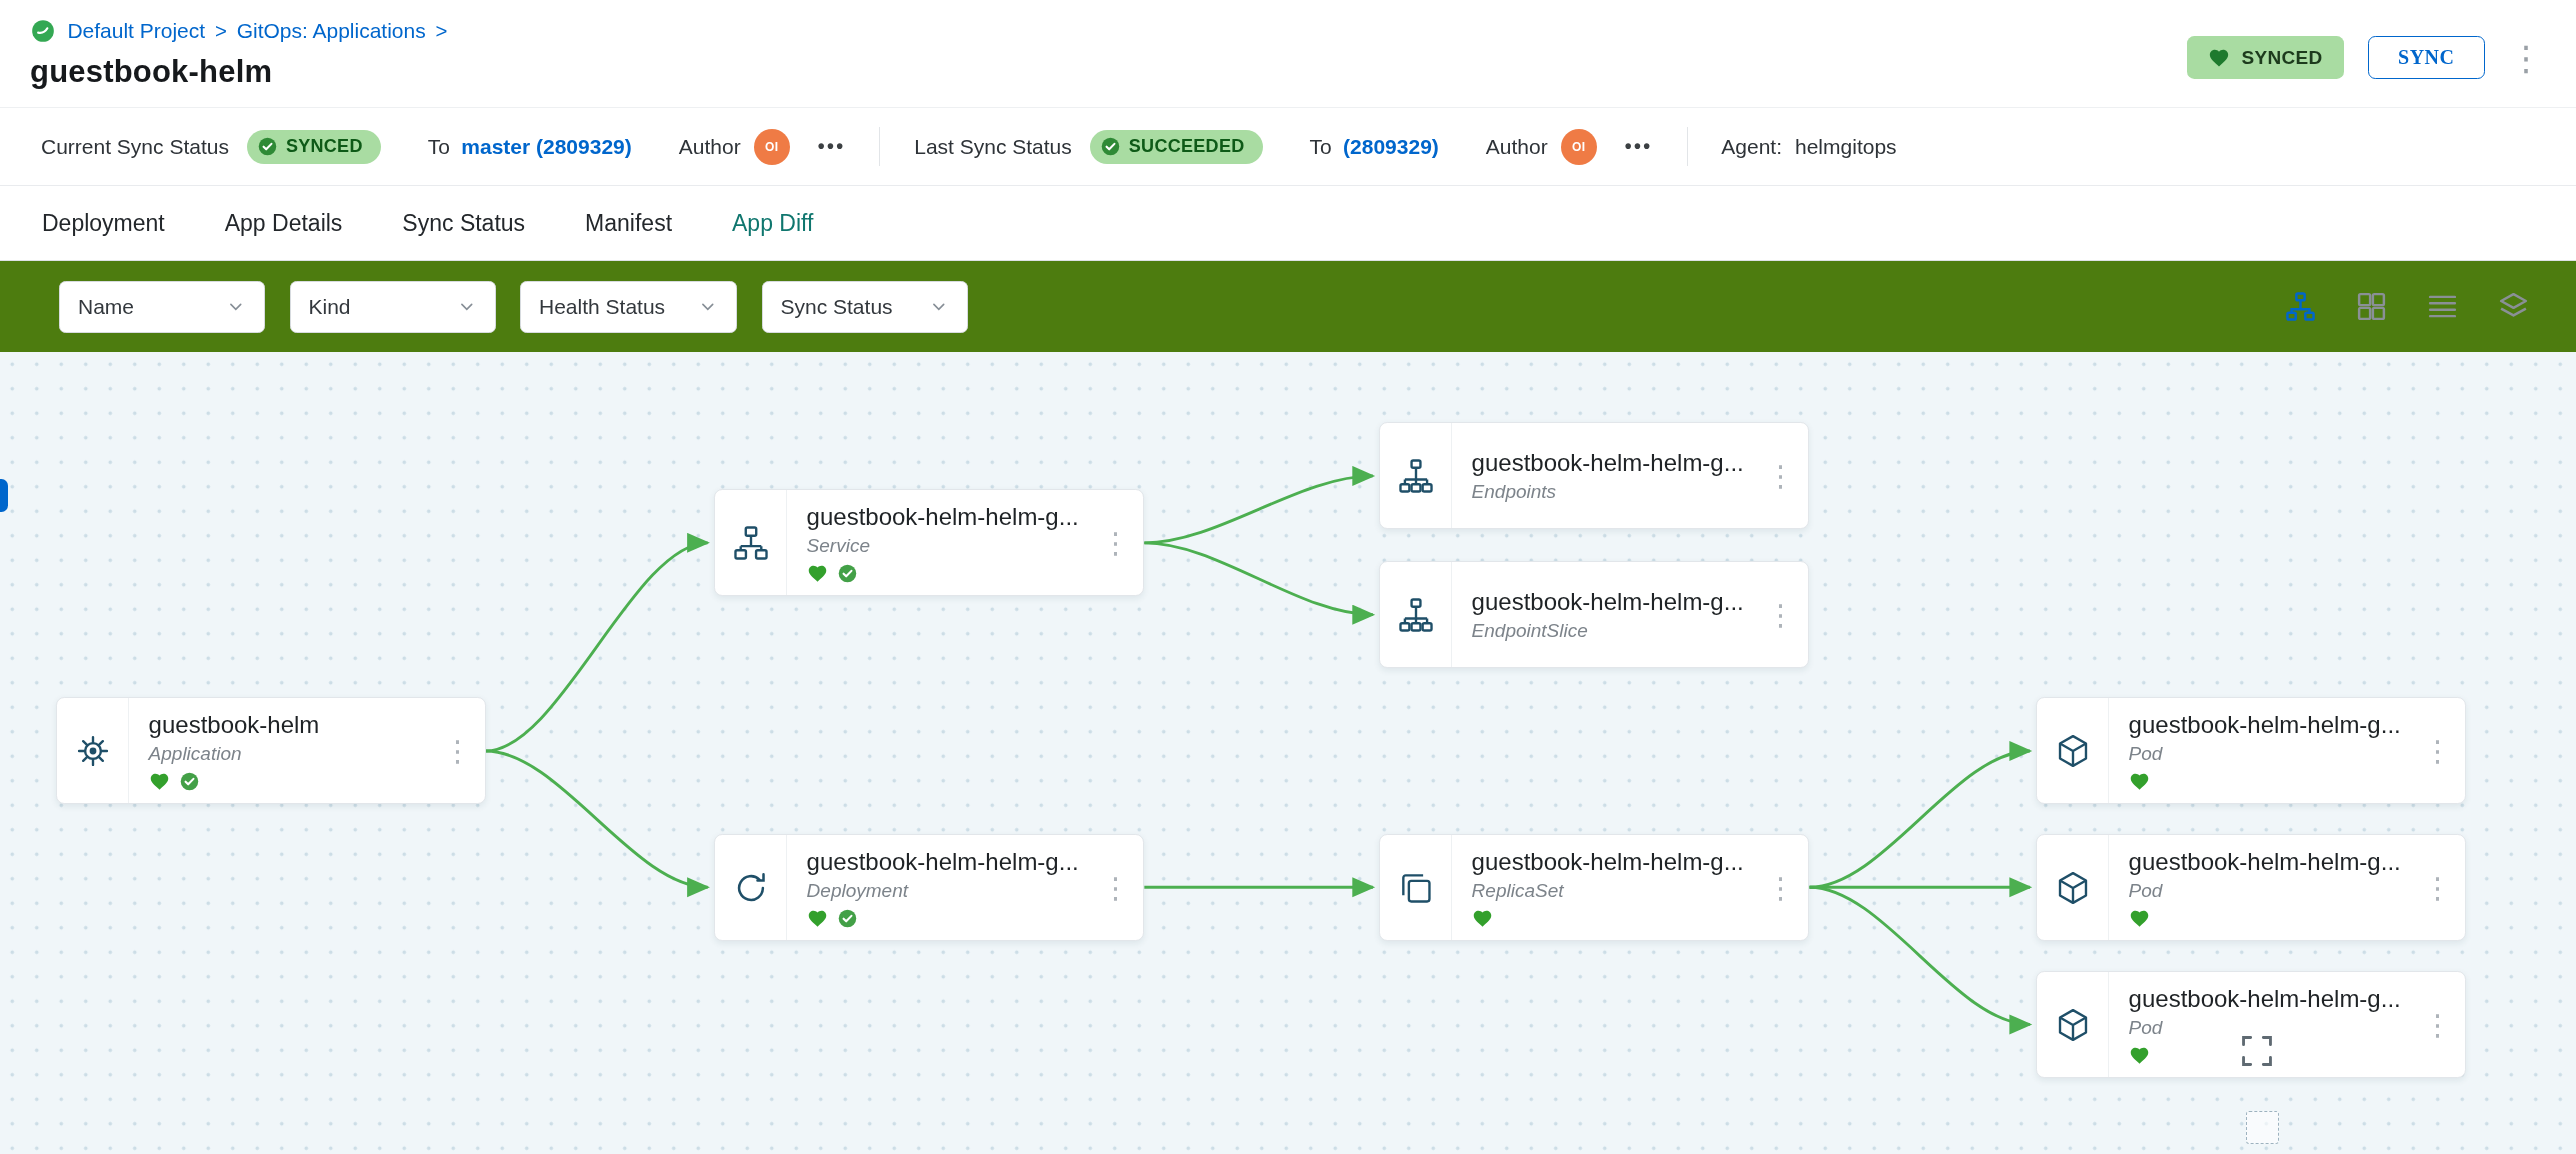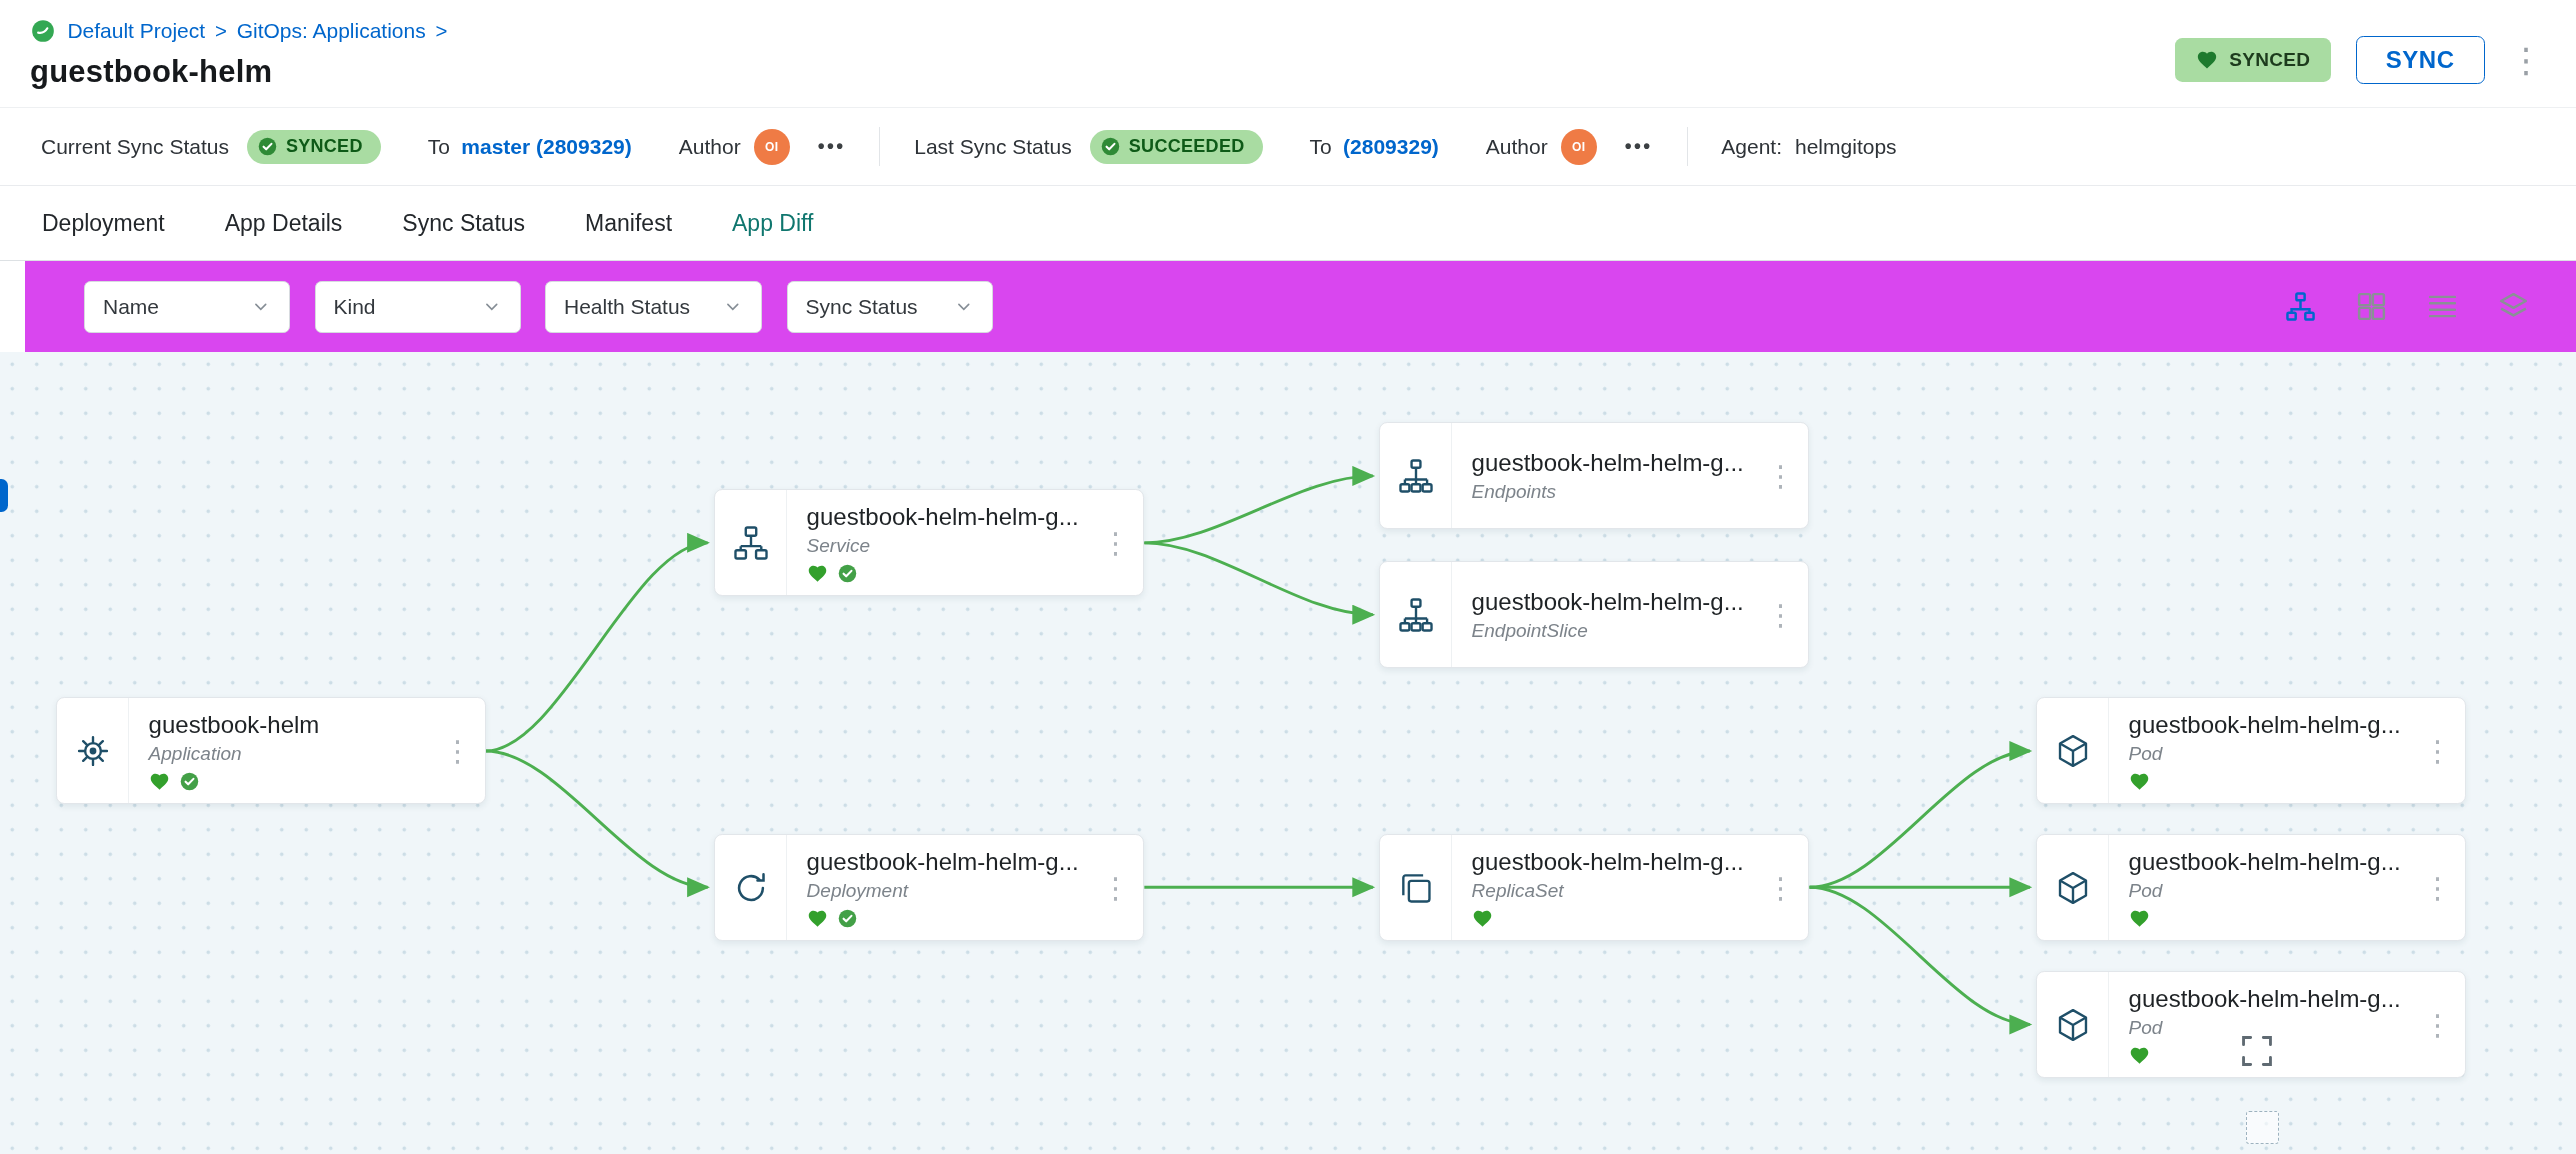--- a/index.html
+++ b/index.html
@@ -17,22 +17,22 @@
   .breadcrumb-row{ display:flex; align-items:center; gap:11.4px; height:36px; }
   .project-logo svg{ width:26px; height:26px; display:block; }
   .breadcrumb{ display:flex; align-items:center; gap:9.8px; font-size:21px; }
   .breadcrumb a{ color:var(--accent); text-decoration:none; cursor:pointer; }
   .breadcrumb .sep{ color:var(--accent); font-size:20.4px; }
   h1{ font-size:31px; font-weight:700; color:#16191c; margin-top:4.9px; letter-spacing:0.2px; }
   .header-actions{ position:absolute; right:33px; top:36px; display:flex; align-items:center; gap:24.5px; }
   .health-badge{ display:inline-flex; align-items:center; gap:11.4px; background:var(--badge-bg); color:#1d3b1d;
     font-size:19px; font-weight:700; padding:10.6px 21px; border-radius:7.3px; letter-spacing:0.3px; }
   .health-badge svg{ width:22px; height:22px; display:block; }
-  .sync-btn{ background:#fff; border:1.6px solid var(--accent); color:var(--accent); font-size:24px; font-weight:600;
-    padding:9px 29px; border-radius:7.3px; letter-spacing:0.5px; font-family:Liberation Sans, sans-serif; cursor:pointer; }
+  .sync-btn{ background:#fff; border:1.6px solid var(--accent); color:var(--accent); font-size:20px; font-weight:600;
+    padding:9px 29px; border-radius:7.3px; letter-spacing:0.5px; font-family:Liberation Serif, serif; cursor:pointer; }
   .kebab{ color:#9aa0a6; font-size:34px; line-height:1; cursor:pointer; user-select:none; }
 
   
   .status-bar{ height:78px; border-bottom:0.8px solid #e9ebee; display:flex; align-items:center; padding:0 41px;
     font-size:21px; color:#2e3338; white-space:nowrap; }
   .pill{ display:inline-flex; align-items:center; gap:8.2px; background:var(--badge-bg); color:var(--badge-text);
     font-weight:700; font-size:18px; padding:6.5px 18px 6.5px 9.8px; border-radius:19.6px; margin-left:18px; letter-spacing:0.3px; }
   .pill svg{ width:21px; height:21px; display:block; }
   .sb-to{ margin-left:47px; }
   .sb-target{ color:var(--accent); font-weight:700; margin-left:11.4px; }
@@ -44,21 +44,21 @@
   .agent-value{ margin-left:13px; }
 
   
   .tabs{ height:75px; border-bottom:0.8px solid #dde1e4; display:flex; align-items:stretch; gap:60px; padding:0 42px; background:#fff; }
   .tab{ display:flex; align-items:center; font-size:23px; color:#23272b; cursor:pointer; position:relative; }
   .tab.active{ font-weight:700; color:#0b2e44; }
   .tab.active::after{ content:""; position:absolute; left:0; right:0; bottom:-0.8px; height:4.9px; background:var(--tab-underline); border-radius:2.4px 2.4px 0 0; }
   .tab.disabled{ color:#0f766e; cursor:default; }
 
   
-  .filter-bar{ height:91px; display:flex; align-items:center; padding:0 46px 0 59px; background:#d946ef;margin-left:25px; }
+  .filter-bar{ height:91px; display:flex; align-items:center; padding:0 46px 0 59px; background:#4d7c0f; }
   .dropdown{ height:52px; border:0.8px solid #d7dbdf; border-radius:6.5px; background:#fff; display:flex; align-items:center;
     justify-content:space-between; padding:0 18px; font-size:21px; color:#33383d; margin-right:24.5px; cursor:pointer; }
   .dd-name,.dd-kind,.dd-sync{ width:206px; } .dd-health{ width:217px; }
   .dropdown .chev{ width:19.6px; height:19.6px; color:#868e96; }
   .dropdown .chev svg{ width:100%; height:100%; display:block; }
   .view-toggles{ margin-left:auto; display:flex; align-items:center; gap:38px; }
   .vt{ width:33px; height:33px; color:#8a9096; cursor:pointer; }
   .vt.active{ color:var(--accent); }
   .vt svg{ width:100%; height:100%; display:block; }
 

